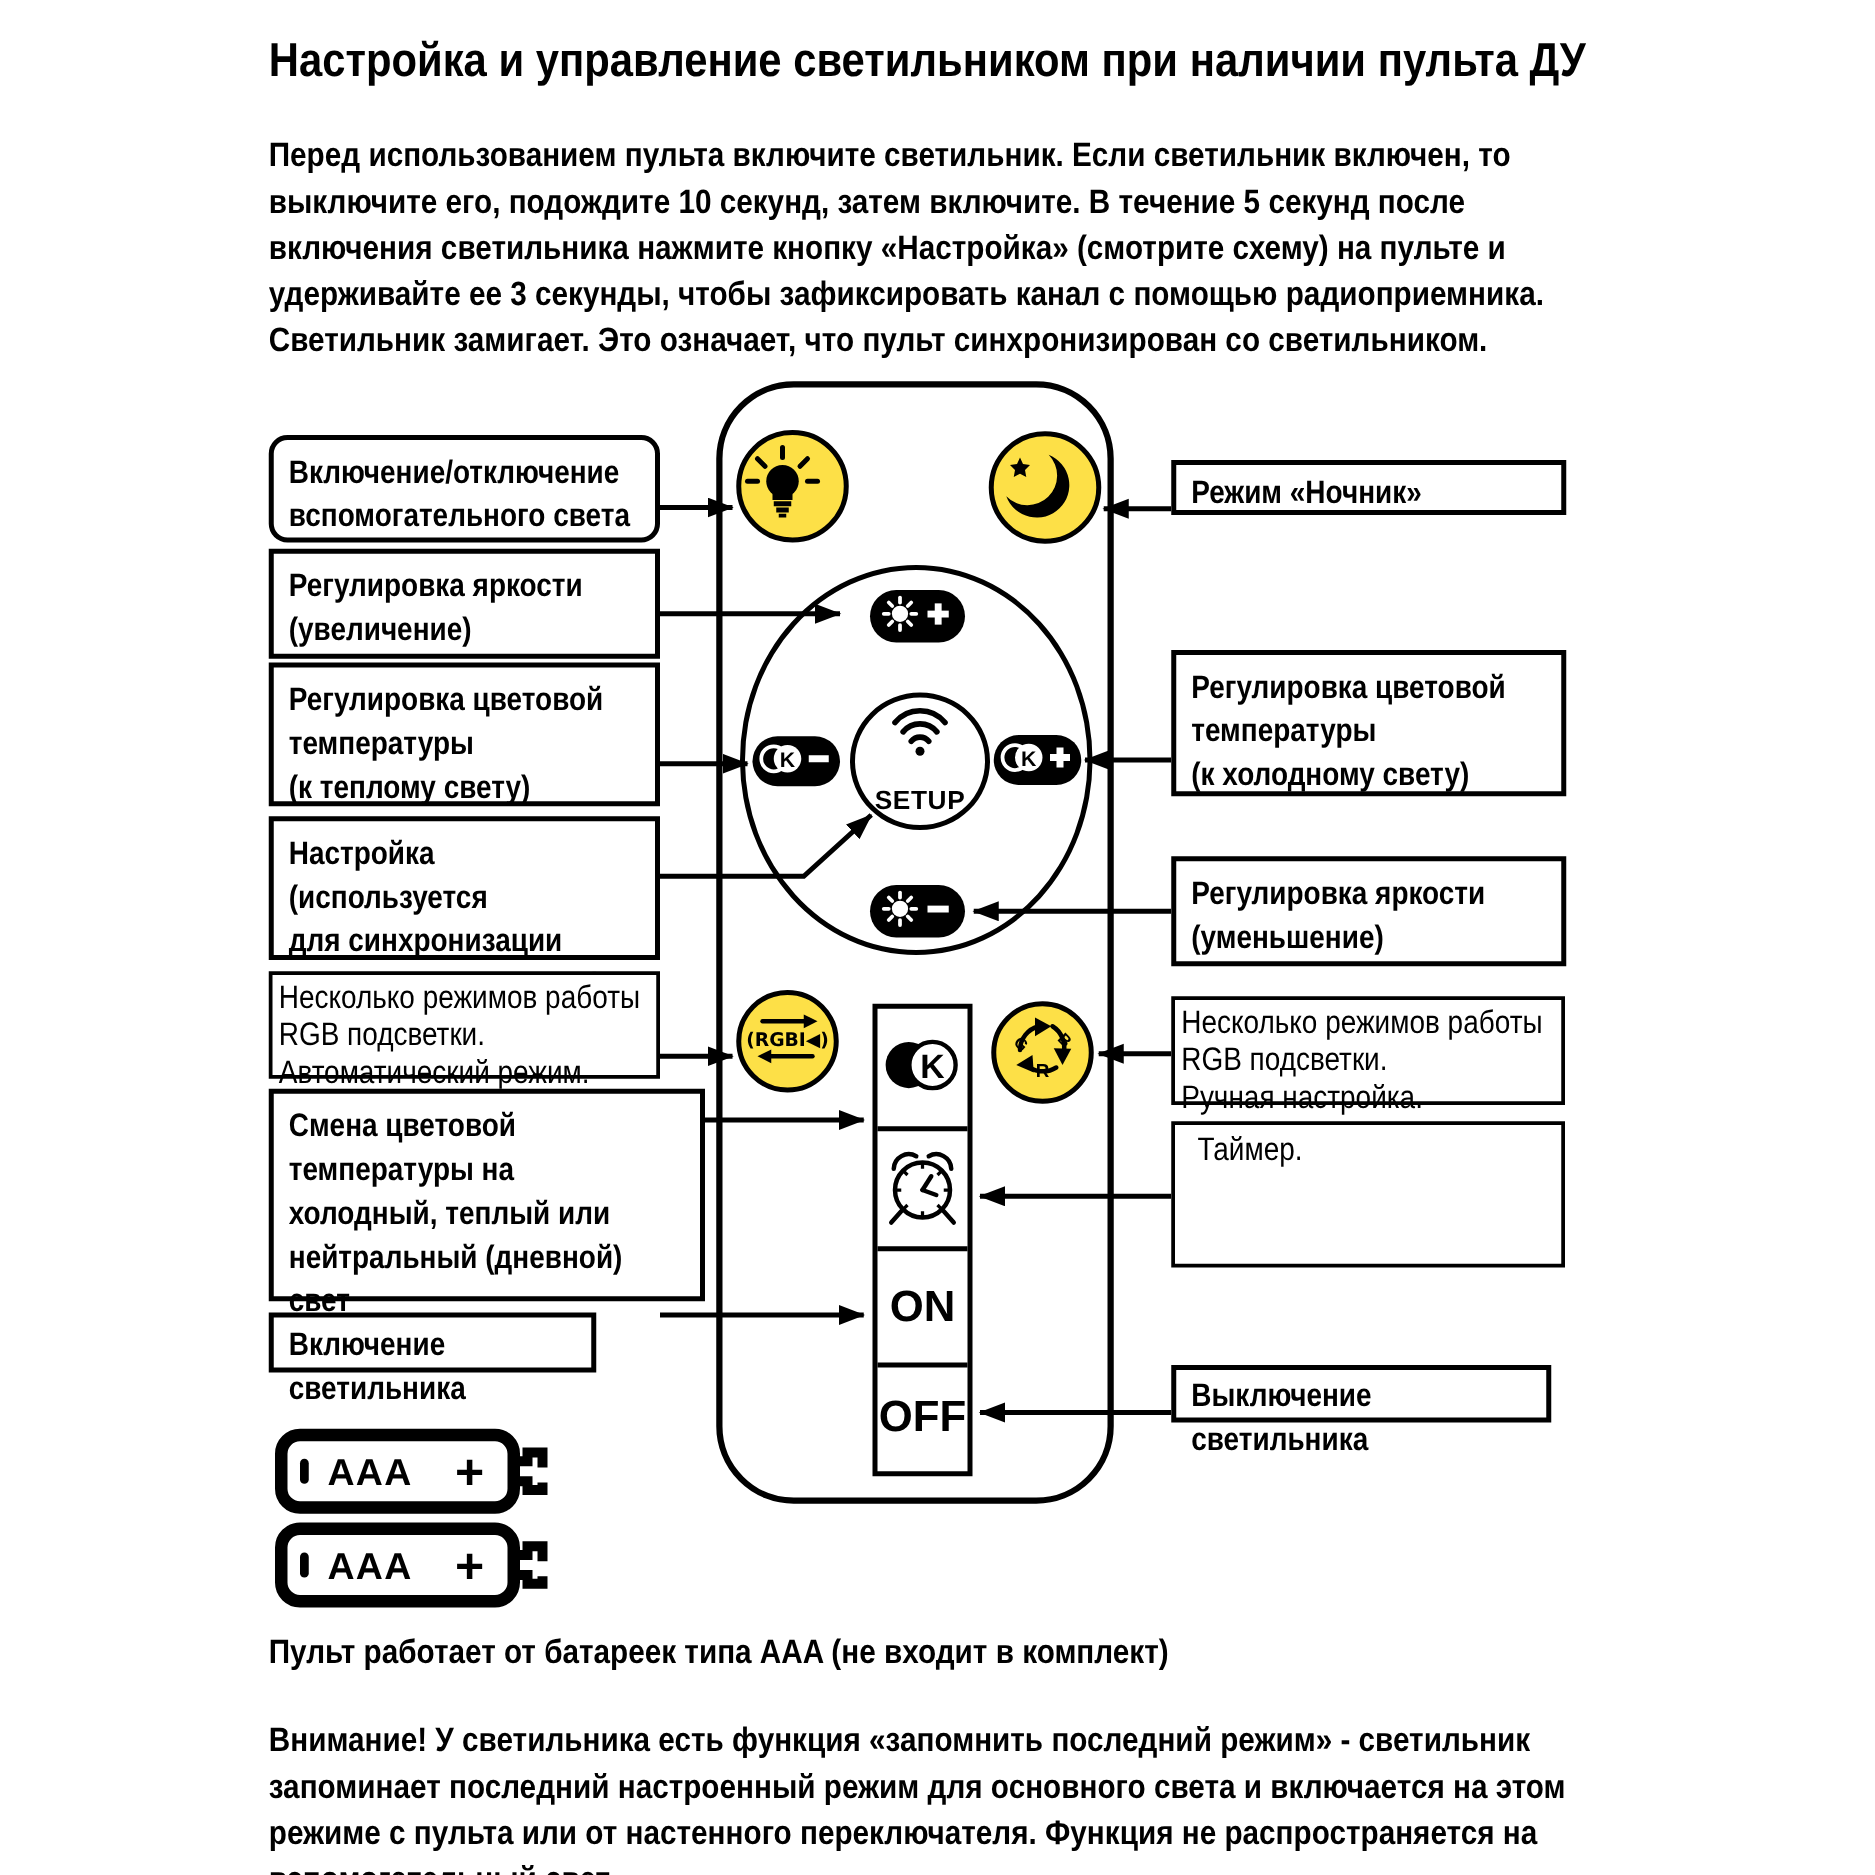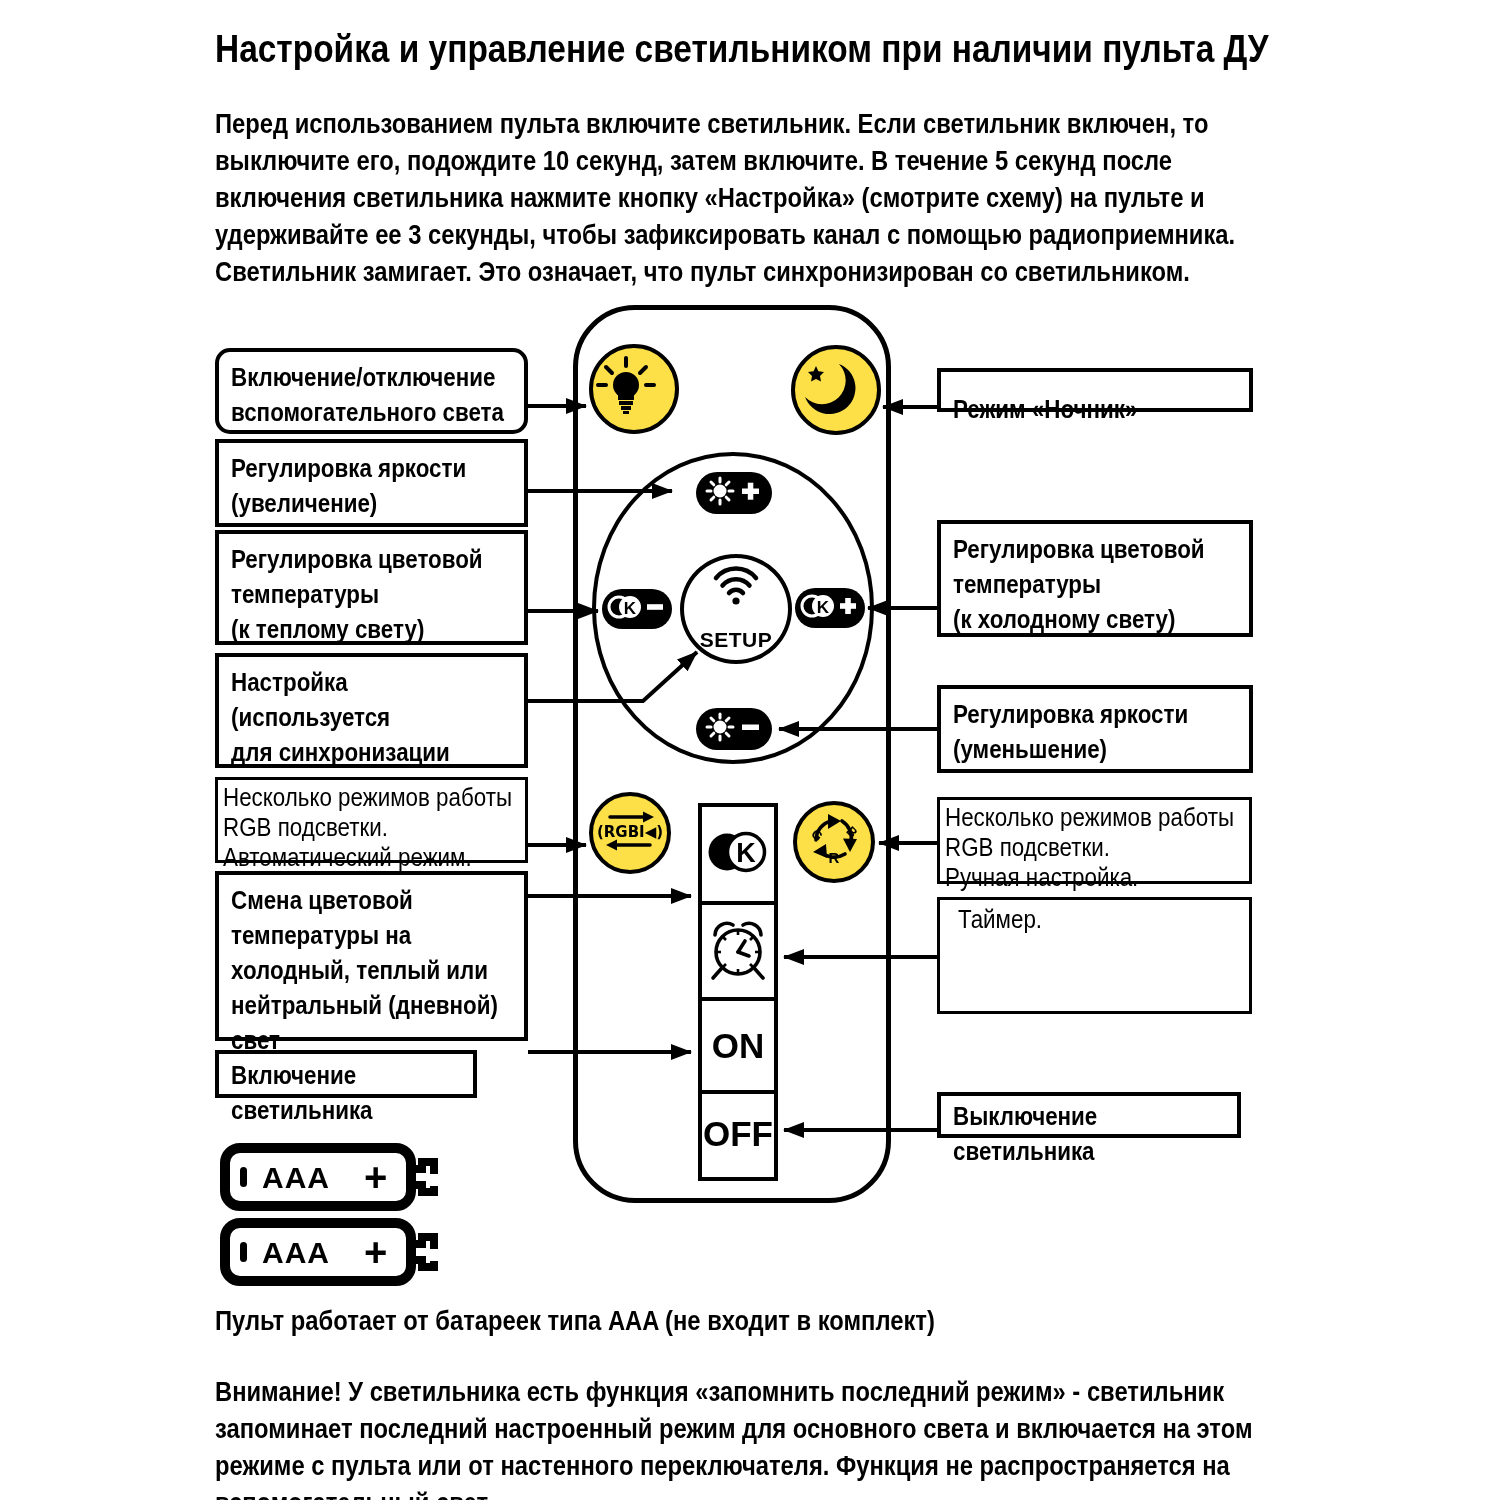--- a/index.html
+++ b/index.html
@@ -292,32 +292,32 @@
 <div class="abs callout" style="left:215px;top:653px;width:313px;height:115px;">
   <span class="ct">Настройка (используется
 для синхронизации
 пульта и светильника)</span>
 </div>
 <div class="abs callout thin" style="left:215px;top:777px;width:313px;height:86px;">
   <span class="ct">Несколько режимов работы
 RGB подсветки.
 Автоматический режим.</span>
 </div>
-<div class="abs callout" style="left:215px;top:871px;width:313px;height:170px;">
+<div class="abs callout" style="left:215px;top:871px;width:349px;height:170px;">
   <span class="ct">Смена цветовой
 температуры на
 холодный, теплый или
 нейтральный (дневной)
 свет</span>
 </div>
 <div class="abs callout" style="left:215px;top:1050px;width:262px;height:48px;padding-top:4px;">
   <span class="ct">Включение светильника</span>
 </div>
 
-<div class="abs callout" style="left:937px;top:368px;width:316px;height:44px;padding-top:20px;">
+<div class="abs callout" style="left:937px;top:368px;width:316px;height:44px;padding-top:4px;">
   <span class="ct">Режим «Ночник»</span>
 </div>
 <div class="abs callout" style="left:937px;top:520px;width:316px;height:117px;">
   <span class="ct">Регулировка цветовой
 температуры
 (к холодному свету)</span>
 </div>
 <div class="abs callout" style="left:937px;top:685px;width:316px;height:88px;">
   <span class="ct">Регулировка яркости
 (уменьшение)</span>

